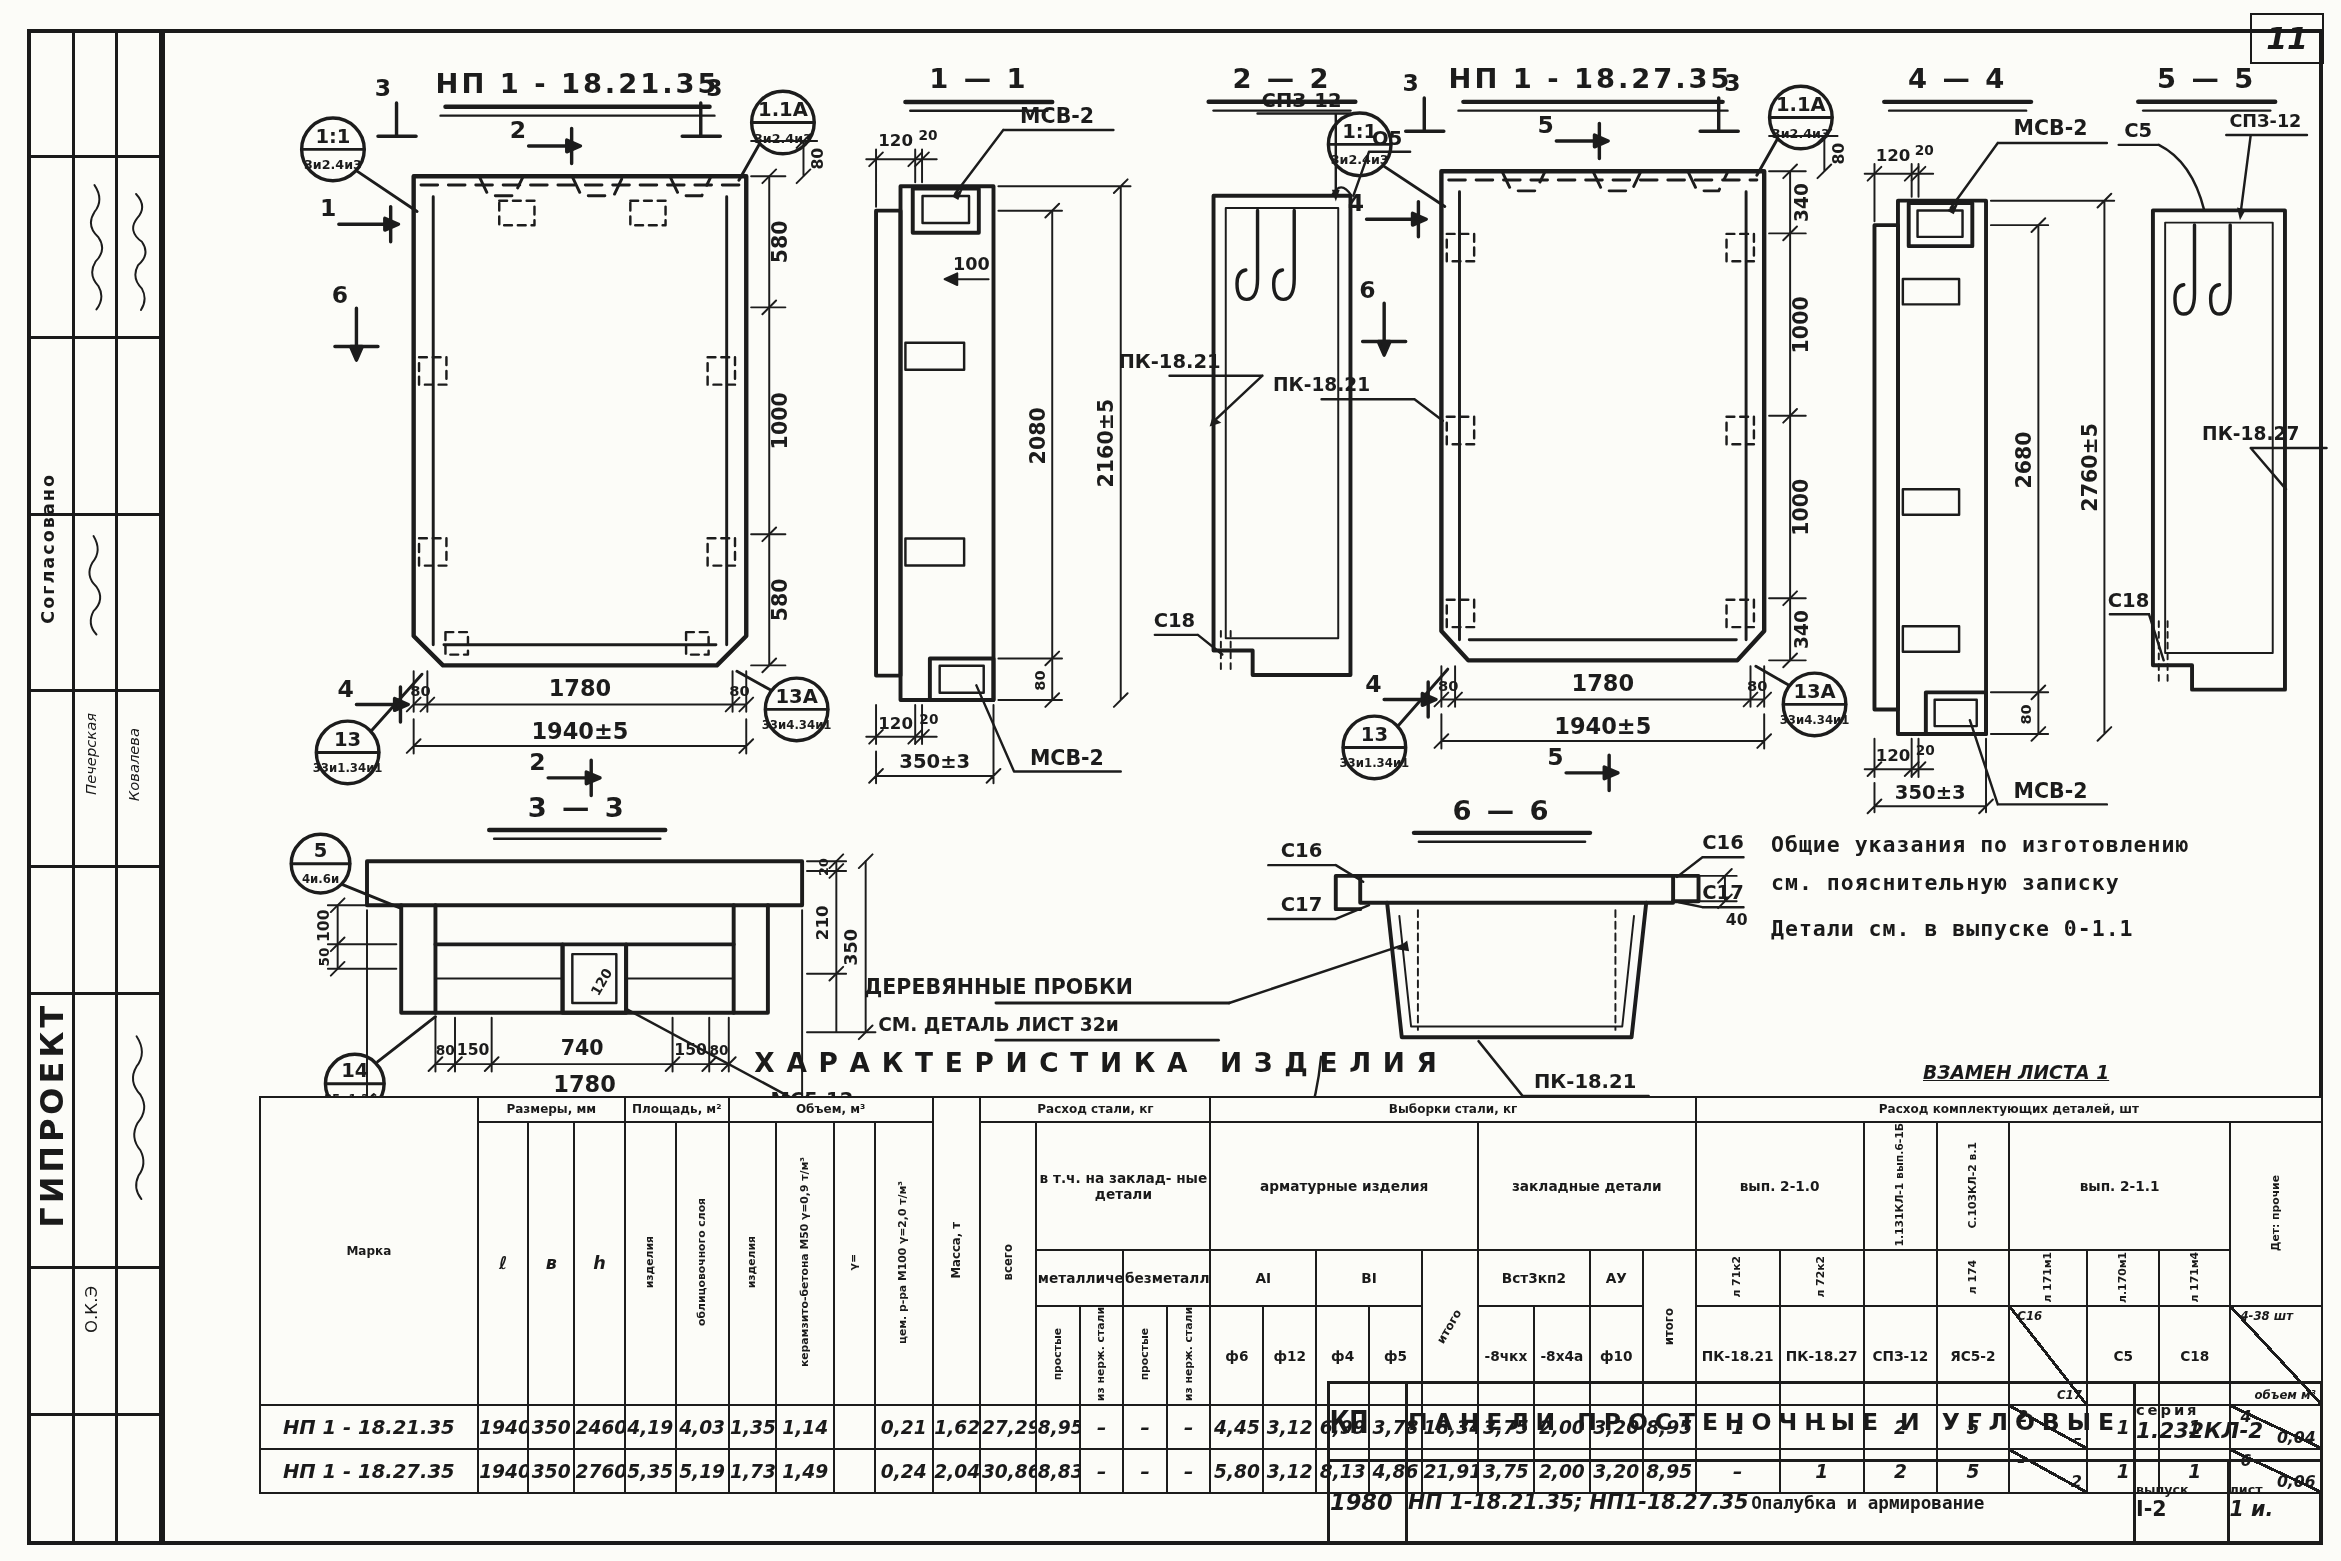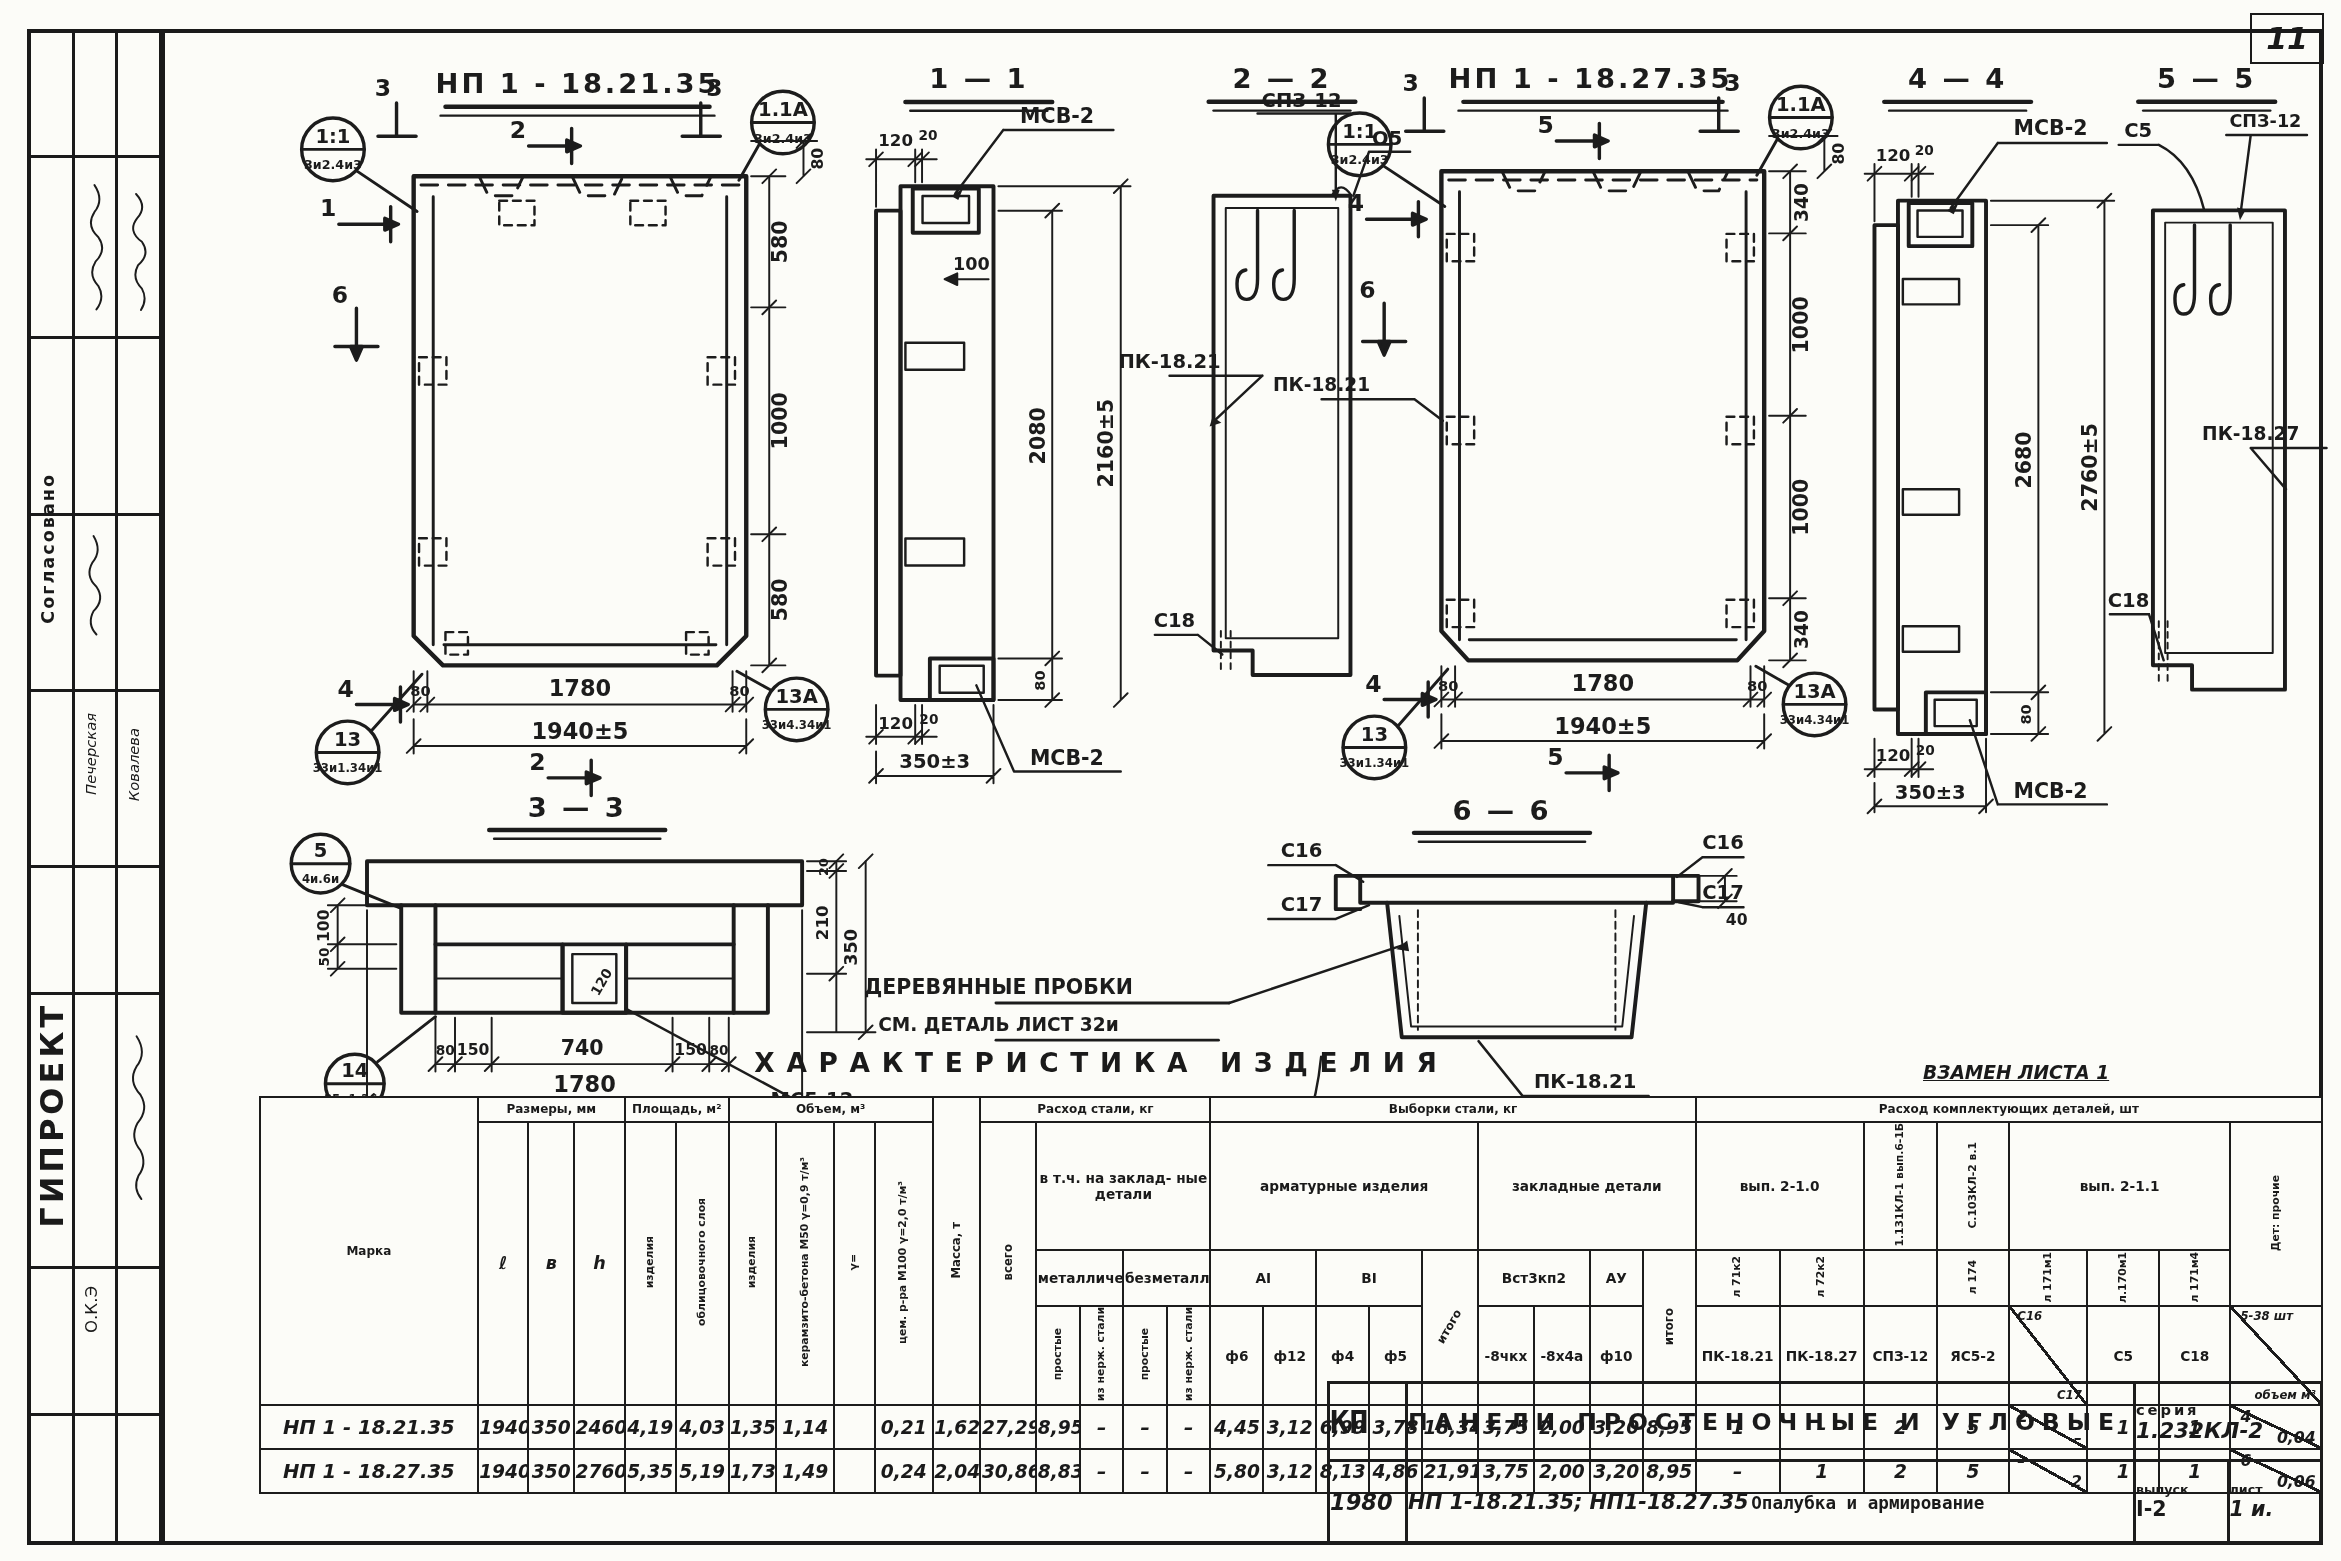--- a/index.html
+++ b/index.html
@@ -511,20 +511,25 @@
       <text font-size="42" x="190" y="432" text-anchor="start">ДЕРЕВЯННЫЕ ПРОБКИ</text>
       <path class="ink" stroke-width="6" d="M185 450 H662"></path>
       <text font-size="38" x="190" y="508" text-anchor="start">СМ. ДЕТАЛЬ ЛИСТ 32и</text>
       <path class="ink" stroke-width="6" d="M185 526 H640"></path>
       <path class="ink" stroke-width="5" d="M662 450 L1022 330"></path>
       <polygon fill="#1c1c1c" points="1026,322 1004,340 1030,344"></polygon>
       <path class="ink" stroke-width="5" d="M850 560 Q842 640 820 700"></path>
     </g>
   </svg>
 
+  <div class="abs" style="left:1771px;top:832px;width:538px">
+    <div class="note-line">Общие указания по изготовлению</div>
+    <div class="note-line">см. пояснительную записку</div>
+    <div class="note-line" style="margin-top:21.5px">Детали см. в выпуске 0-1.1</div>
+  </div>
 
   <div class="abs" style="left:710px;top:1047px;width:783px;text-align:center;font-weight:700;font-size:26.4px;letter-spacing:11.7px">ХАРАКТЕРИСТИКА ИЗДЕЛИЯ</div>
   <div class="abs" style="left:1923px;top:1062px;font-size:18.6px;font-style:italic;font-weight:700;text-decoration:underline">ВЗАМЕН ЛИСТА 1</div>
 
   <div class="abs" style="left:259px;top:1096px">
   <table class="char">
     <colgroup>
       <col style="width:210px">
           <col style="width:49px">
           <col style="width:44px">
@@ -623,21 +628,21 @@
       <th class="sub">ПК-18.27</th>
       <th class="sub">СПЗ-12</th>
       <th class="sub">ЯС5-2</th>
       <th class="diag">
         <span class="a ah">С16</span>
         <span class="b bh">С17</span>
       </th>
       <th class="sub">С5</th>
       <th class="sub">С18</th>
       <th class="diag">
-        <span class="a ah">5-38 шт</span>
+        <span class="a ah">4-38 шт</span>
         <span class="b bh">объем м³</span>
       </th>
     </tr>
     <tr style="height:44px">
       <td class="mark">НП 1 - 18.21.35</td>
       <td class="val">1940</td>
       <td class="val">350</td>
       <td class="val">2460</td>
       <td class="val">4,19</td>
       <td class="val">4,03</td>

